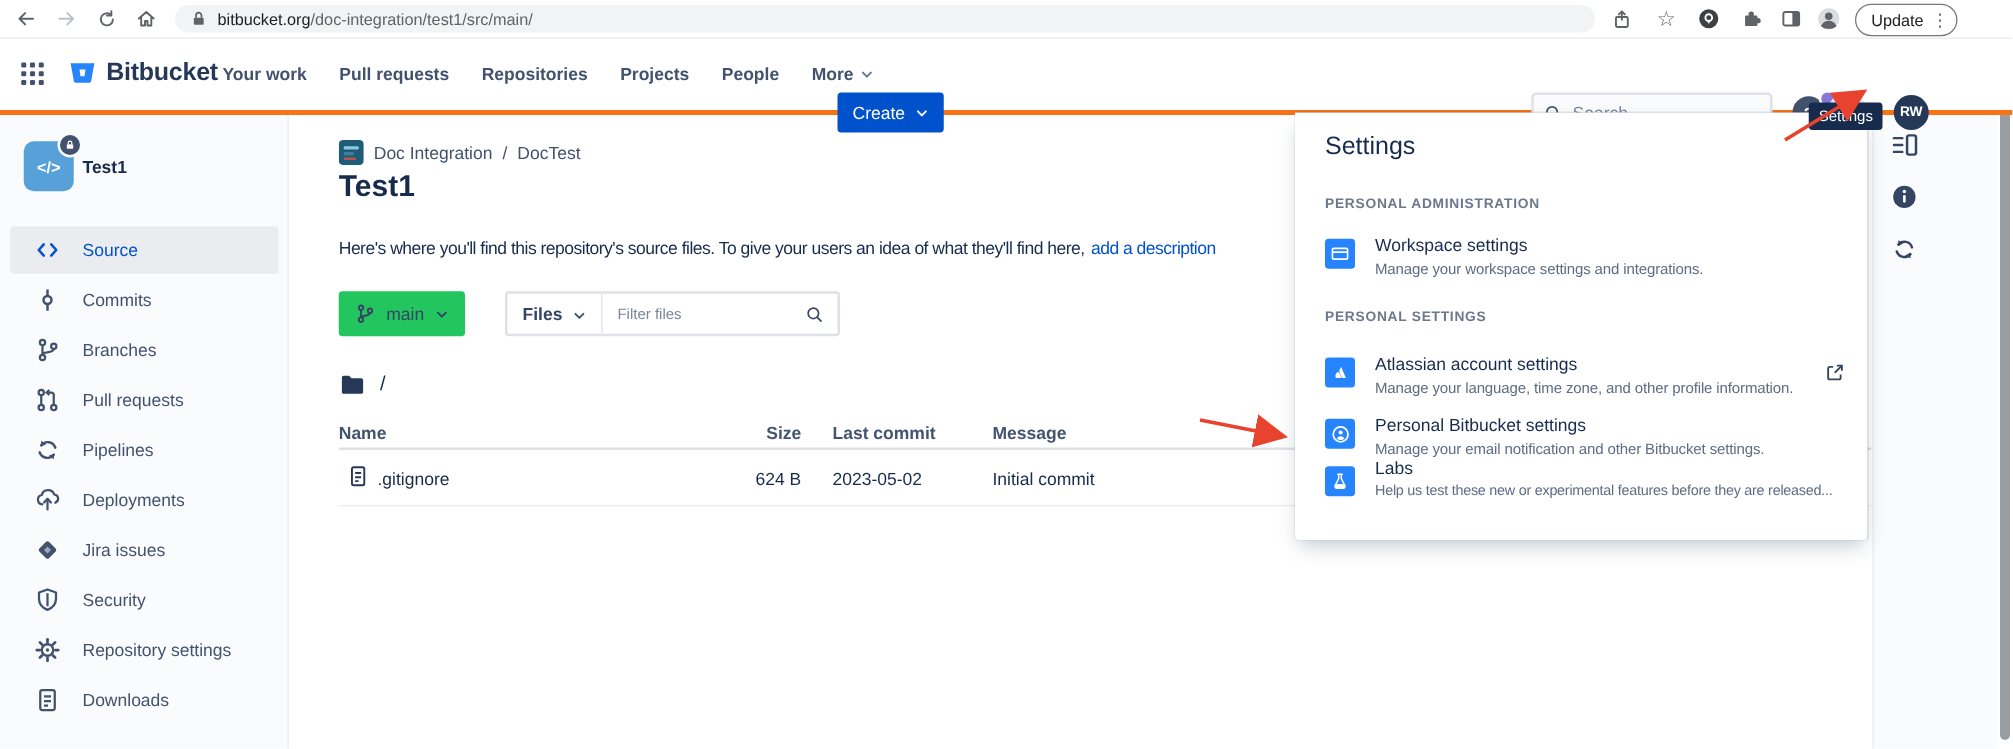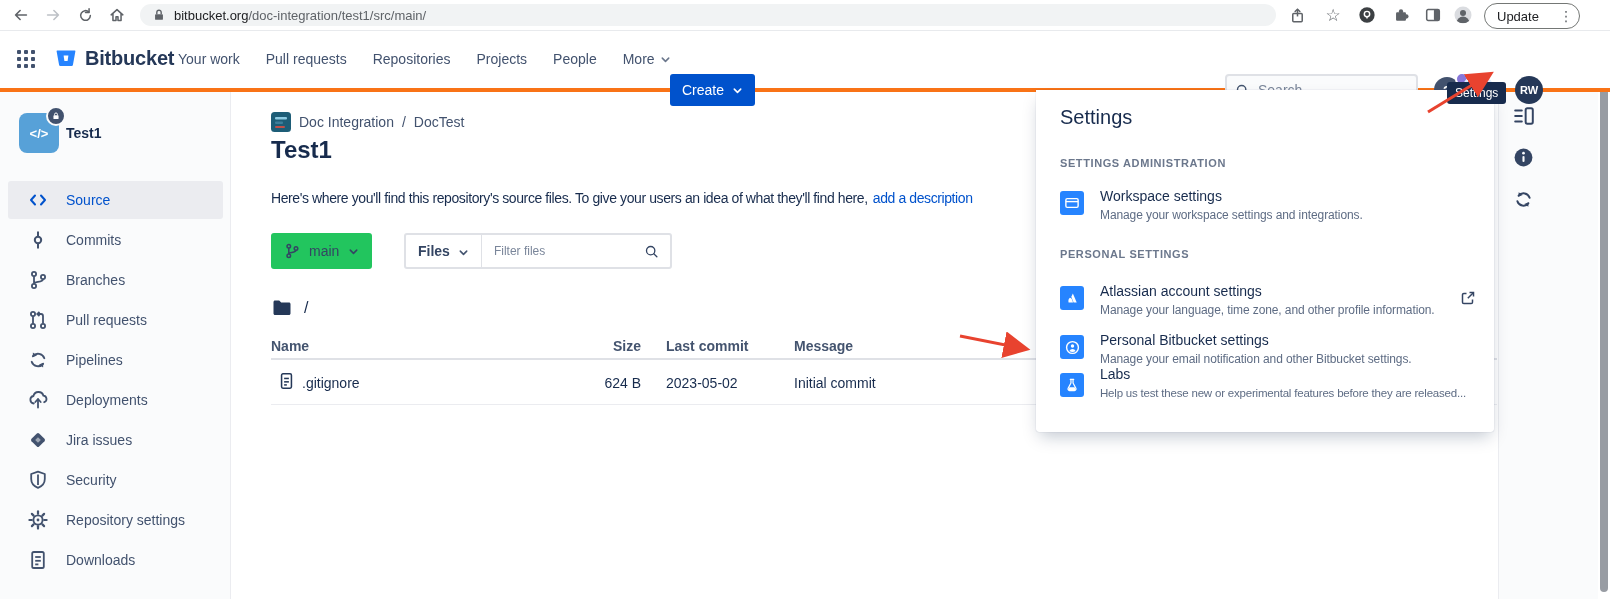--- a/index.html
+++ b/index.html
@@ -7,27 +7,27 @@
   .abs{position:absolute;}
   .flex{display:flex;align-items:center;}
   svg{display:block;}
 
   
   .browser-bar{position:absolute;left:0;top:0;width:1610px;height:30px;background:#fff;border-bottom:1px solid #E8EAED;z-index:10;}
   .bbtn{position:absolute;top:4px;width:22px;height:22px;display:flex;align-items:center;justify-content:center;color:#5F6368;}
   .url-bar{position:absolute;left:140px;top:4px;width:1136px;height:22px;border-radius:11px;background:#F1F3F4;display:flex;align-items:center;padding-left:12px;box-sizing:border-box;}
   .url-text{font-size:13px;color:#202124;margin-left:8px;white-space:nowrap;}
   .url-text .path{color:#5F6368;}
-  .update-pill{position:absolute;left:1484px;top:3px;height:24px;border:1px solid #747775;border-radius:13px;display:flex;align-items:center;padding:0 6px 0 12px;gap:20px;font-size:13px;color:#202124;background:#fff;justify-content:flex-end;}
+  .update-pill{position:absolute;left:1484px;top:3px;height:24px;border:1px solid #747775;border-radius:13px;display:flex;align-items:center;padding:0 6px 0 12px;gap:6px;font-size:13px;color:#202124;background:#fff;justify-content:flex-end;}
 
   
   .app-nav{position:absolute;left:0;top:30px;width:1610px;height:58px;background:#fff;border-bottom:4px solid #f97316;z-index:5;}
   .brand-text{font-size:20px;font-weight:700;color:#253858;letter-spacing:-0.2px;}
   .nav-links{position:absolute;left:178px;top:0;height:58px;display:flex;align-items:center;gap:26px;}
-  .nav-link{font-size:14px;font-weight:400;color:#42526E;white-space:nowrap;display:flex;align-items:center;gap:5px;}
+  .nav-link{font-size:14px;font-weight:700;color:#42526E;white-space:nowrap;display:flex;align-items:center;gap:5px;}
   .create-btn{position:absolute;left:670px;top:44px;height:32px;background:#0052CC;border-radius:3px;color:#fff;display:flex;align-items:center;gap:8px;padding:0 12px;font-size:14px;font-weight:500;border:none;}
   .search-box{position:absolute;left:1225px;top:44px;width:193px;height:32px;border:2px solid #DFE1E6;border-radius:4px;background:#FAFBFC;box-sizing:border-box;display:flex;align-items:center;padding-left:8px;gap:8px;}
   .search-ph{font-size:14px;color:#7A869A;}
   .help-btn{position:absolute;left:1434px;top:47px;width:26px;height:26px;border-radius:50%;background:#42526E;color:#fff;font-size:13px;font-weight:700;display:flex;align-items:center;justify-content:center;}
   .notif-dot{position:absolute;left:1455px;top:42px;width:10px;height:10px;border-radius:50%;background:#8777D9;border:2px solid #fff;}
   .gear-btn{position:absolute;left:1462px;top:44px;width:32px;height:32px;border-radius:50%;background:#DEEBFF;display:flex;align-items:center;justify-content:center;color:#2E72DC;}
   .user-avatar{position:absolute;left:1504px;top:46px;width:28px;height:28px;border-radius:50%;background:#253858;color:#fff;font-size:11px;font-weight:700;display:flex;align-items:center;justify-content:center;margin-left:11px;}
   .tooltip{position:absolute;left:1447px;top:82px;height:22px;background:#172B4D;border-radius:3px;color:#fff;font-size:12px;display:flex;align-items:center;padding:0 8px;z-index:40;}
 
   
@@ -473,21 +473,21 @@
         <polygon points="14.6,17 14.8,12.6 10.8,14.4" fill="currentColor"></polygon>
       </svg>
   </span>
 </div>
 <div class="scroll-track">
   <div class="scroll-thumb"></div>
 </div>
 
 <div class="panel">
   <div class="panel-title">Settings</div>
-  <div class="panel-sec" style="top:67px;">SETTINGS ADMINISTRATION</div>
+  <div class="panel-sec" style="top:67px;">PERSONAL ADMINISTRATION</div>
 
   <div class="sp-item" style="top:98px;">
     <span class="sp-ic">
       <svg width="14" height="14" viewBox="0 0 16 16">
           <rect x="1" y="3" width="14" height="10" rx="1.5" fill="none" stroke="#fff" stroke-width="1.6"></rect>
           <line x1="1" y1="6.4" x2="15" y2="6.4" stroke="#fff" stroke-width="1.6"></line>
         </svg>
     </span>
     <span>
       <div class="sp-title">Workspace settings</div>

